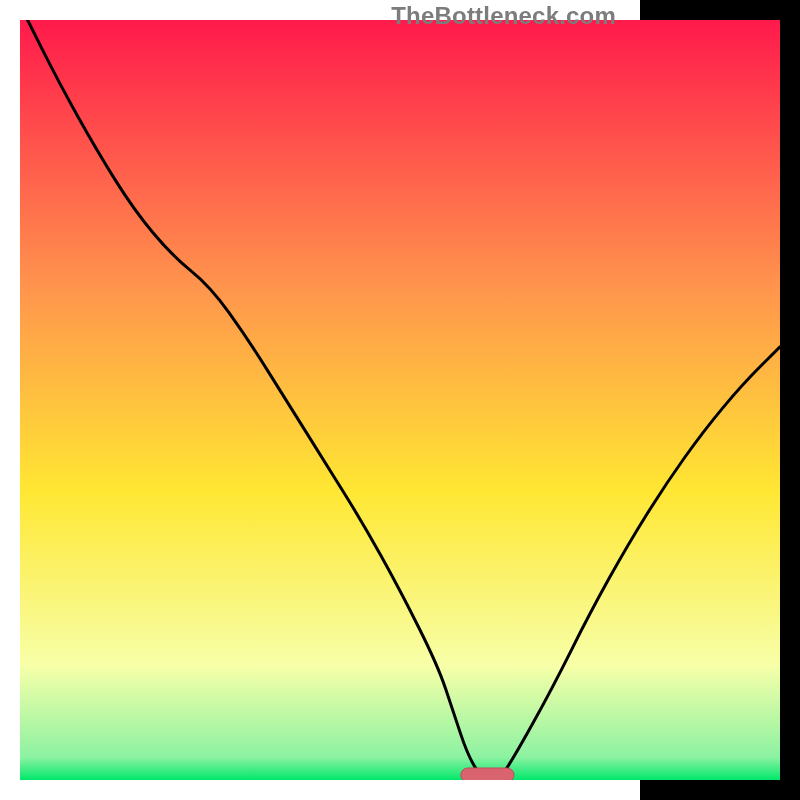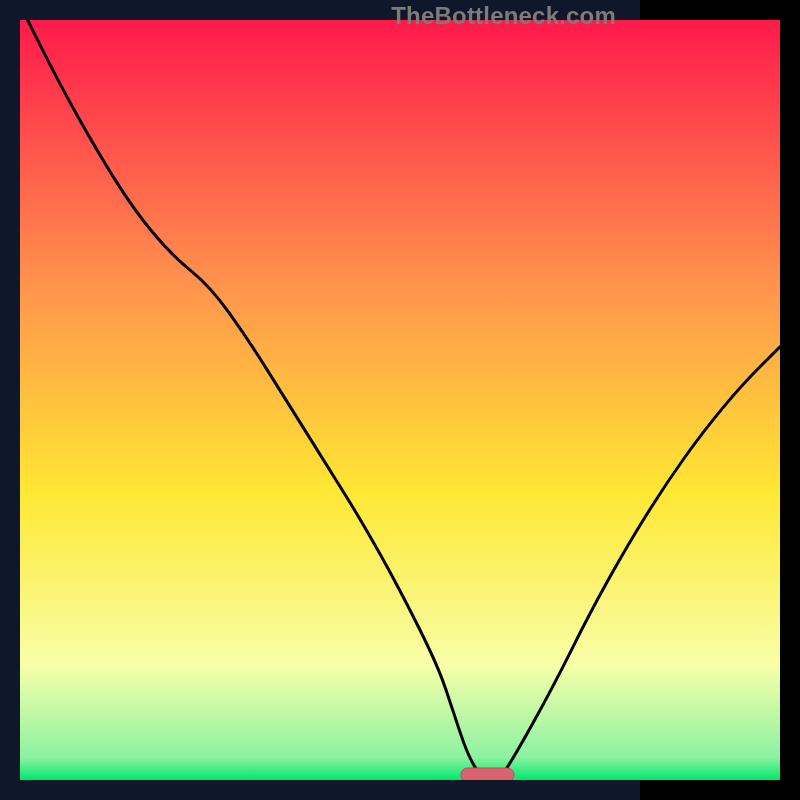--- a/index.html
+++ b/index.html
@@ -8,21 +8,21 @@
     width: 800px;
     height: 800px;
     overflow: hidden;
     background: #000;
     font-family: Arial, Helvetica, sans-serif;
   }
   .frame {
     position: absolute;
     left: 0; top: 0;
     width: 640px; height: 800px;
-    background: #0f172a;
+    background: #ffffff;
   }
   .plot {
     position: absolute;
     left: 20px;
     top: 20px;
     width: 760px;
     height: 760px;
     overflow: hidden;
   }
   .watermark {

